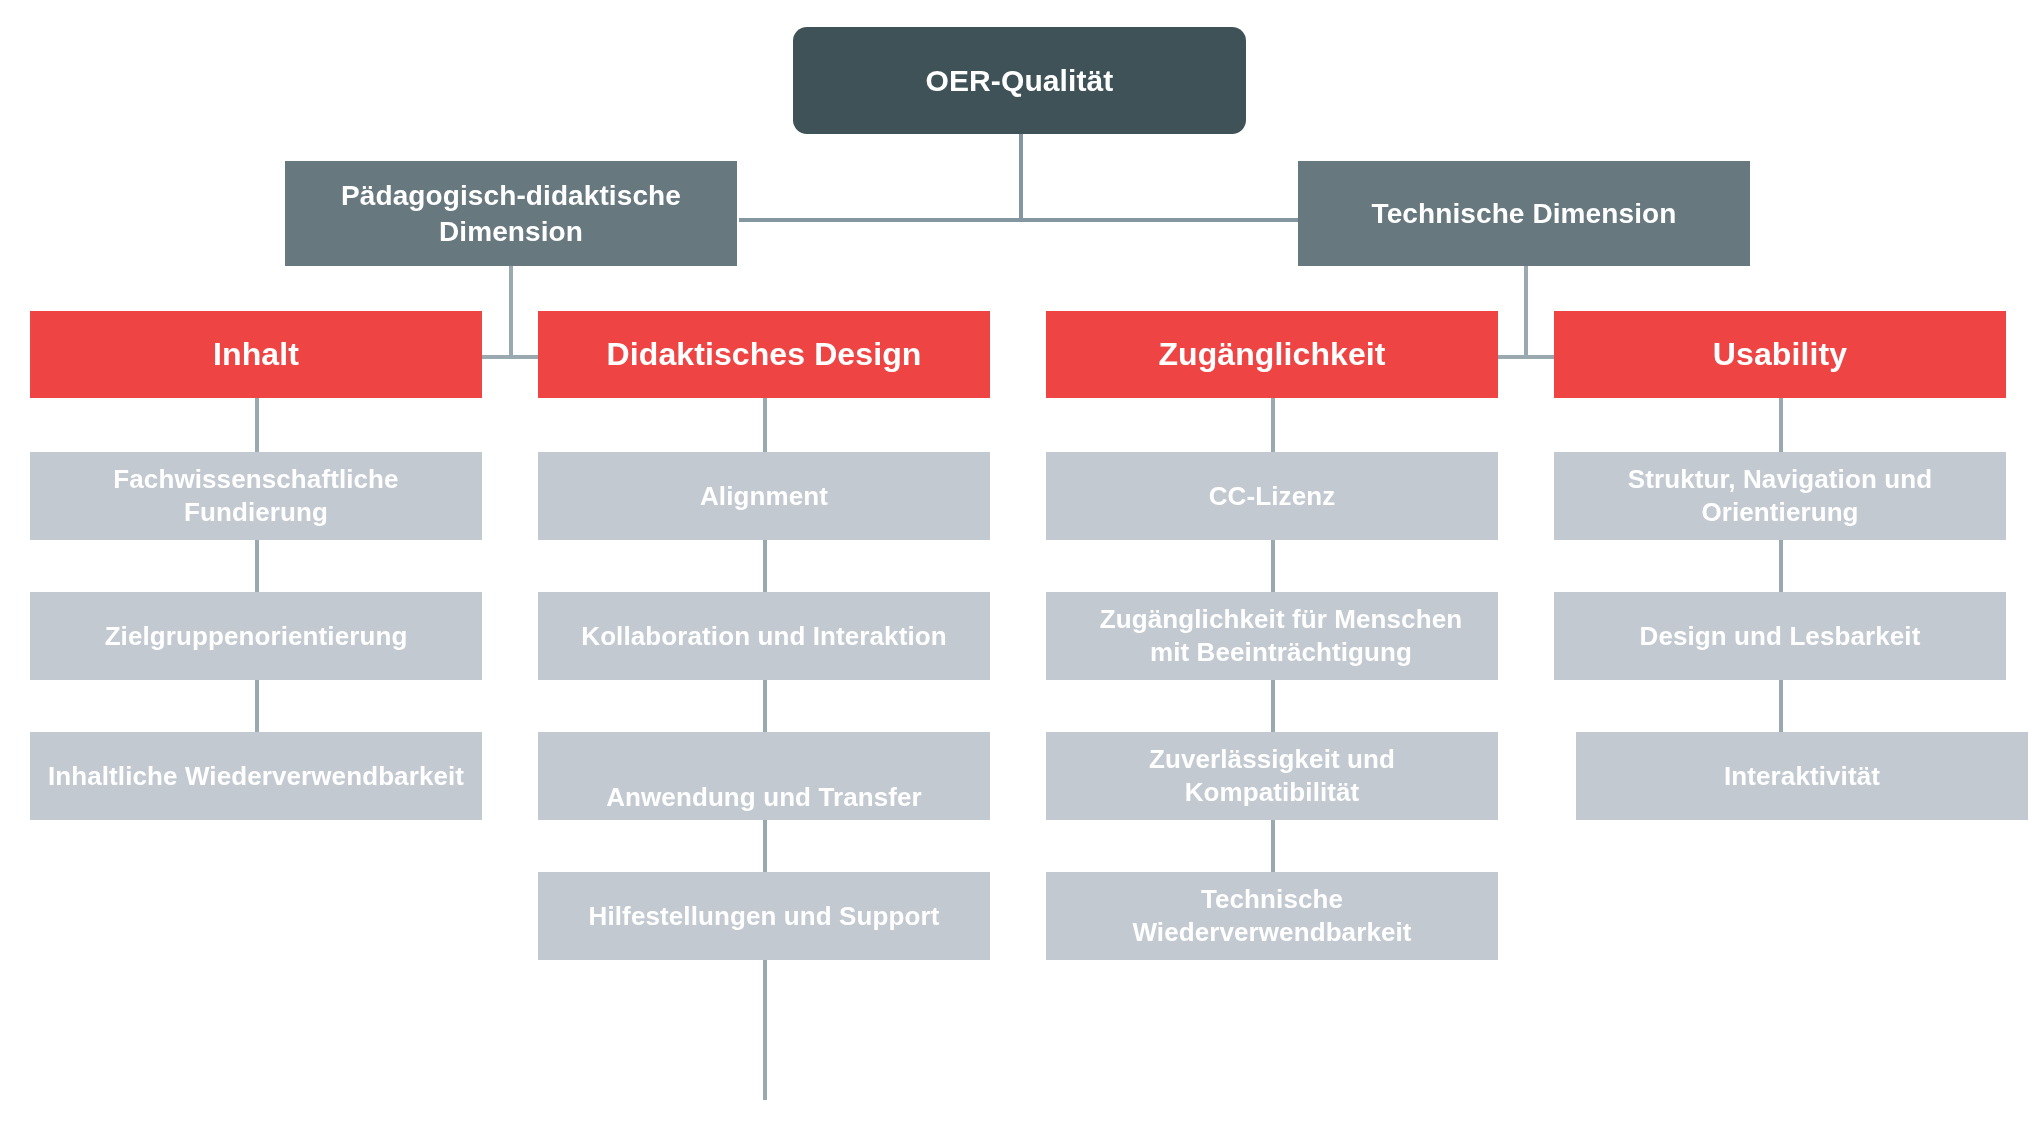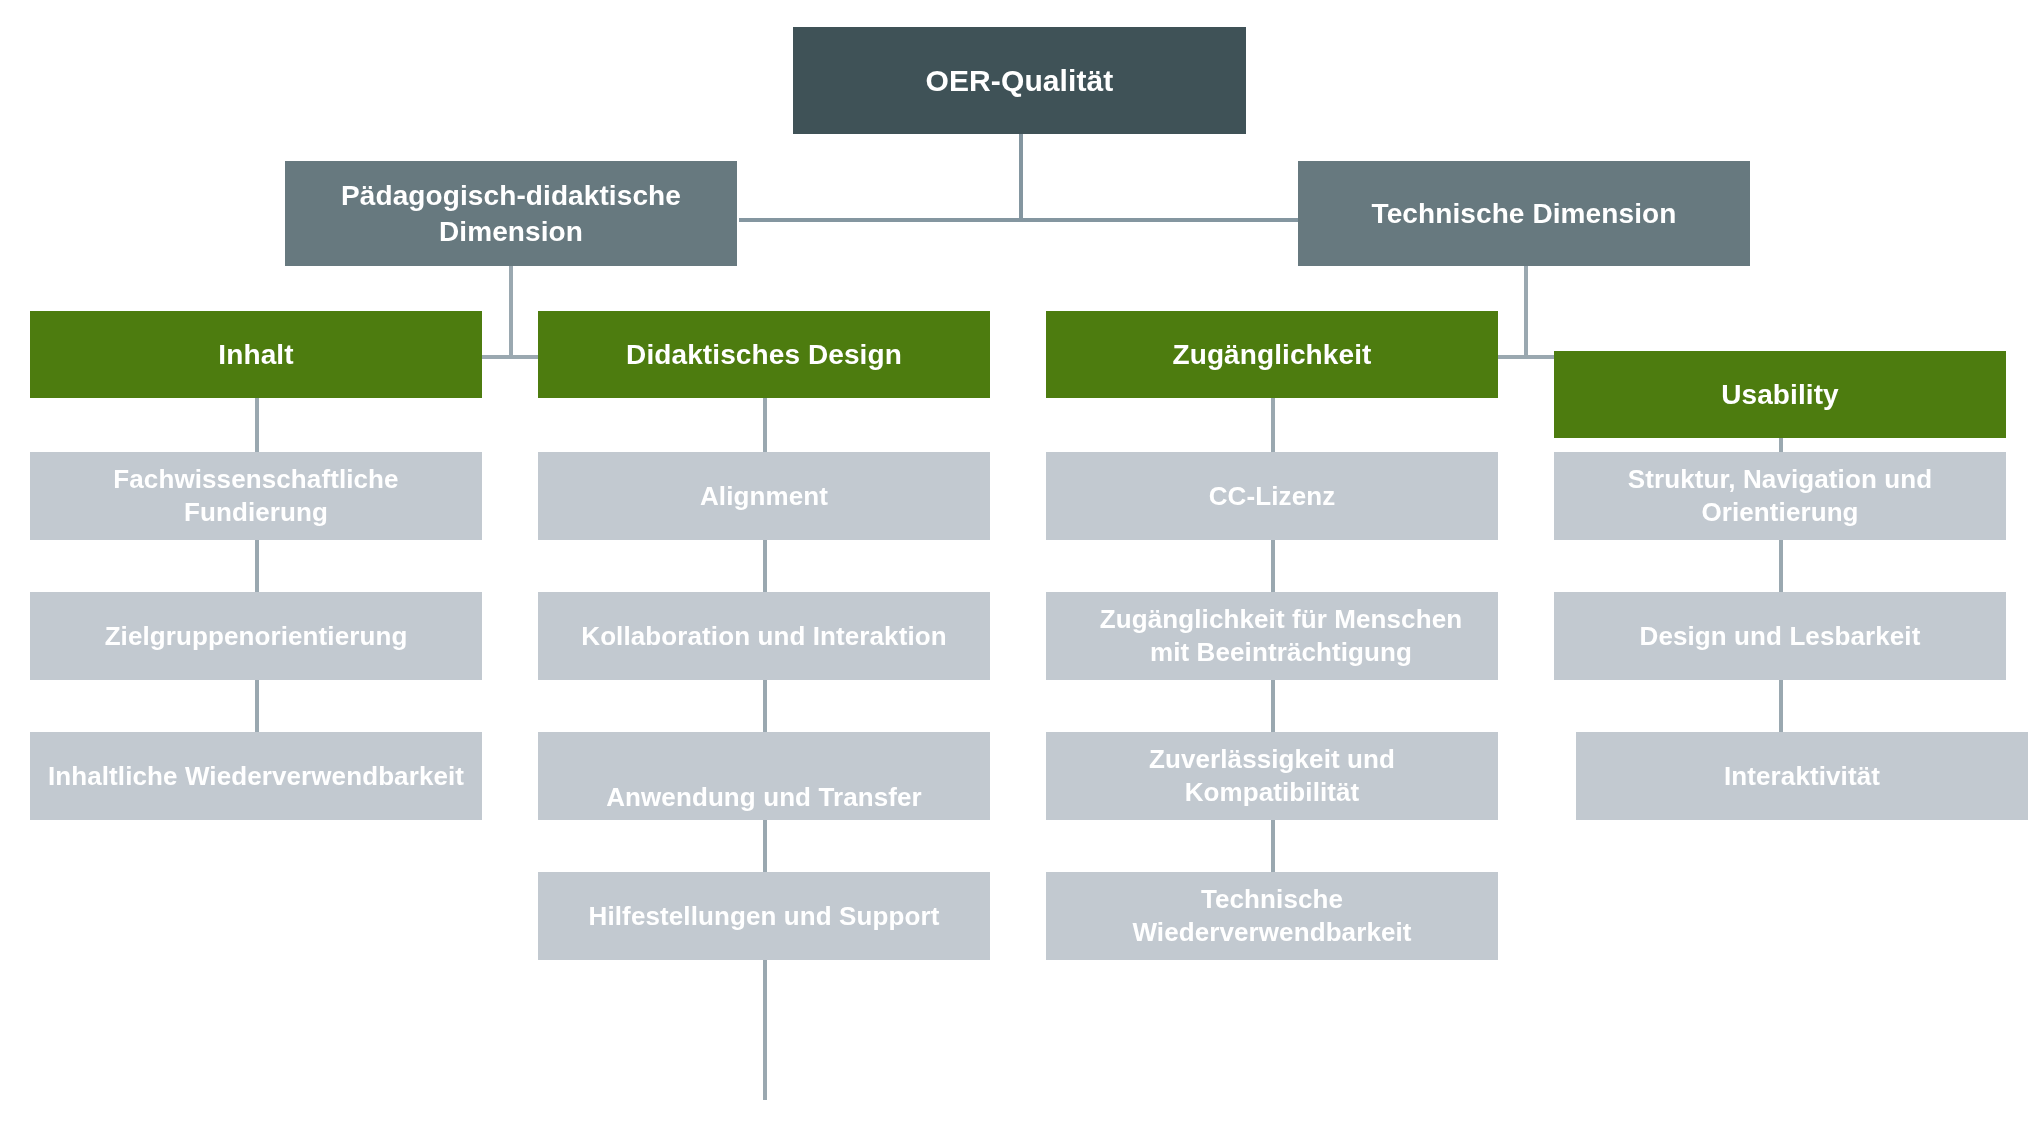--- a/index.html
+++ b/index.html
@@ -26,21 +26,21 @@
     color:#ffffff;
     font-weight:700;
     line-height:1.26;
     padding:6px 14px;
     z-index:3;
   }
   .node span{display:block;}
 
   .lvl-root{ background:#3f5257; font-size:30px; letter-spacing:.1px;}
   .lvl-dim { background:#67797f; font-size:28px; letter-spacing:.1px;}
-  .lvl-cat { background:#4d7c0f; font-size:28px; letter-spacing:.1px;}
+  .lvl-cat { background:#ef4444; font-size:32px; letter-spacing:.1px;}
   .lvl-leaf{ background:#c2c9d0; font-size:26px; letter-spacing:.1px;}
 
   
   .conn{
     position:absolute;
     background:#9aa8b0;
     z-index:1;
   }
   .conn.v{ width:4px; }
   .conn.h{ height:4px; }
@@ -61,42 +61,42 @@
   <div class="conn h" style="left:1385px; top:355px; width:279px;"></div>
 
   <div class="conn v" style="left:255px; top:398px; height:420px;"></div>
 
   <div class="conn v" style="left:763px; top:398px; height:702px;"></div>
 
   <div class="conn v" style="left:1271px; top:398px; height:561px;"></div>
 
   <div class="conn v" style="left:1779px; top:398px; height:420px;"></div>
 
-  <div class="node lvl-root" style="left:793px; top:27px; width:453px; height:107px;">
+  <div class="node lvl-root" style="left:793px; top:27px; width:453px; height:107px;border-radius:14px;">
     <span>OER-Qualität</span>
   </div>
 
   <div class="node lvl-dim" style="left:285px; top:161px; width:452px; height:105px;">
     <span>Pädagogisch-didaktische Dimension</span>
   </div>
 
   <div class="node lvl-dim" style="left:1298px; top:161px; width:452px; height:105px;">
     <span>Technische Dimension</span>
   </div>
 
   <div class="node lvl-cat" style="left:30px; top:311px; width:452px; height:87px;">
     <span>Inhalt</span>
   </div>
   <div class="node lvl-cat" style="left:538px; top:311px; width:452px; height:87px;">
     <span>Didaktisches Design</span>
   </div>
   <div class="node lvl-cat" style="left:1046px; top:311px; width:452px; height:87px;">
     <span>Zugänglichkeit</span>
   </div>
-  <div class="node lvl-cat" style="left:1554px; top:311px; width:452px; height:87px;margin-top:40px;">
+  <div class="node lvl-cat" style="left:1554px; top:311px; width:452px; height:87px;">
     <span>Usability</span>
   </div>
 
   <div class="node lvl-leaf" style="left:30px; top:452px; width:452px; height:88px;">
     <span>Fachwissenschaftliche Fundierung</span>
   </div>
   <div class="node lvl-leaf" style="left:30px; top:592px; width:452px; height:88px;">
     <span>Zielgruppenorientierung</span>
   </div>
   <div class="node lvl-leaf" style="left:30px; top:732px; width:452px; height:88px;">

